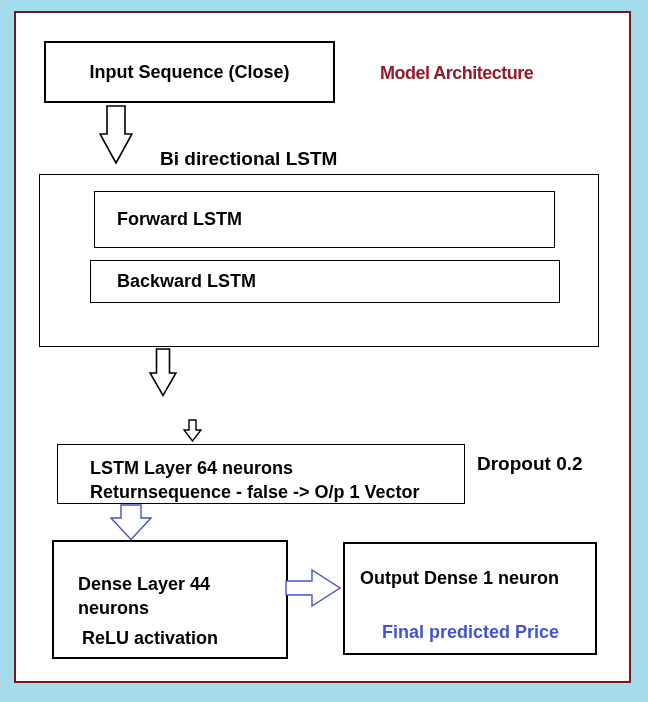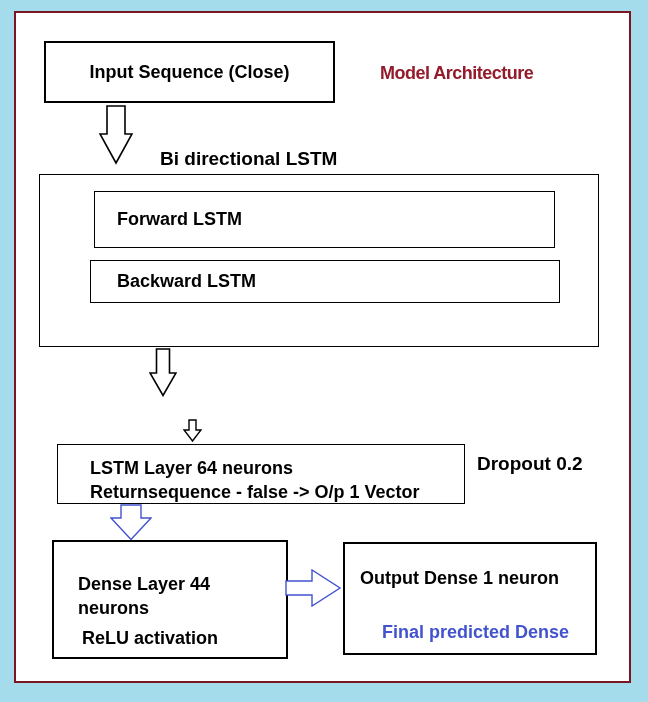--- a/index.html
+++ b/index.html
@@ -92,16 +92,16 @@
   </div>
 
   <div class="abs" style="left:269px;top:556px;">
     <svg class="arrow-blue" width="57" height="38" viewBox="0 0 57 38">
       <polygon points="1,12 27,12 27,1 55,19 27,37 27,26 1,26"></polygon>
     </svg>
   </div>
 
   <div class="abs box twoline" style="left:327px;top:529px;width:254px;height:113px;padding:22px 0 0 15px;font-size:18px;">
     <div>Output Dense 1 neuron</div>
-    <div class="blue" style="margin-top:30px;margin-left:22px;">Final predicted Dense</div>
+    <div class="blue" style="margin-top:30px;margin-left:22px;">Final predicted Price</div>
   </div>
 
 </div>
 
 </body></html>

